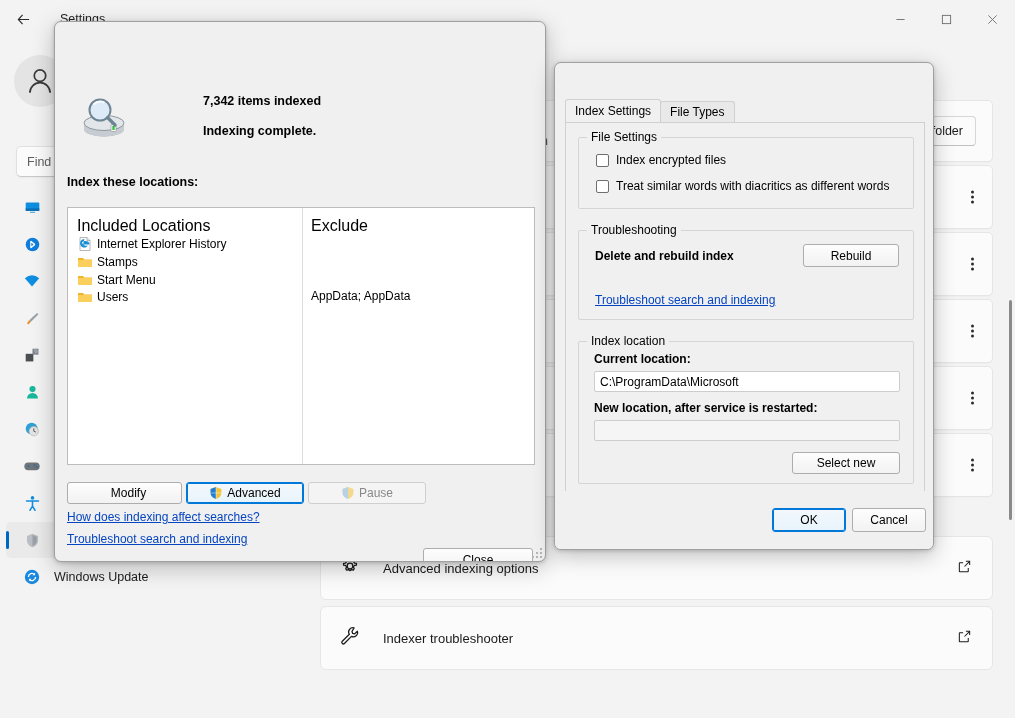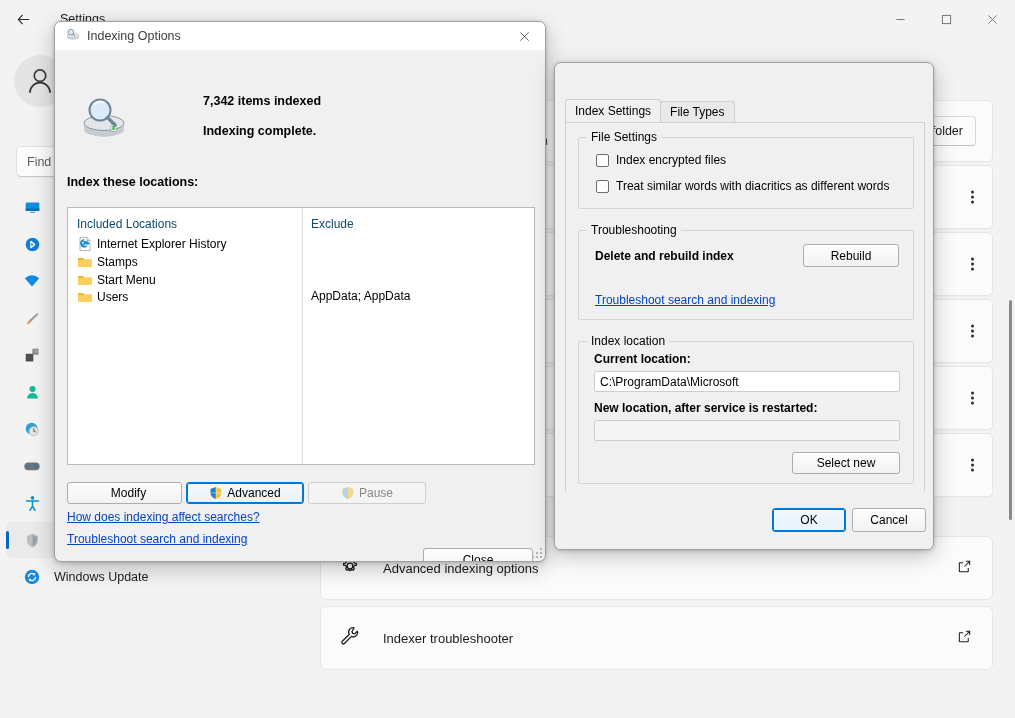--- a/index.html
+++ b/index.html
@@ -195,21 +195,21 @@
 
   
   #indexing-dialog { left: 54px; top: 21px; width: 492px; height: 541px; }
   #io-listbox {
     position: absolute; left: 12px; top: 156px; width: 468px; height: 258px;
     background: #fff; border: 1px solid #bcbcbc;
   }
   #io-col-divider {
     position: absolute; left: 234px; top: 0; bottom: 0; width: 1px; background: #dcdcdc;
   }
-  .lb-head { position: absolute; top: 9px; font-size: 12px; color: #0c4a6e; }
+  .lb-head { position: absolute; top: 9px; font-size: 16px; color: #000000; }
   .lb-row { position: absolute; display: flex; align-items: center; font-size: 12px; }
   .lb-row .ic { width: 16px; height: 16px; margin-right: 4px; flex: 0 0 16px; }
   #resize-grip {
     position: absolute; right: 3px; bottom: 3px; width: 12px; height: 12px;
   }
   #resize-grip i {
     position: absolute; width: 2px; height: 2px; background: #b5b5b5; display: block;
   }
 
   
@@ -479,37 +479,20 @@
 
     </div>
 
     <div class="faded-text" style="position:absolute; left:246px; top:96px;">wh</div>
     <div class="faded-text" style="position:absolute; left:246px; top:384px;">ge</div>
   </div>
 </div>
 
 <div class="win32" id="indexing-dialog">
 
-  <div class="w32-title">
-    <span>
-      <svg width="15" height="15" viewBox="0 0 16 16">
-        <ellipse cx="8.5" cy="10.6" rx="6.2" ry="2.6" fill="#b9c0c6"></ellipse>
-        <path d="M2.3 9 h12.4 v1.6 a6.2 2.6 0 0 1 -12.4 0 z" fill="#cfd5da"></path>
-        <ellipse cx="8.5" cy="9" rx="6.2" ry="2.6" fill="#e3e7ea" stroke="#9aa3ab" stroke-width="0.5"></ellipse>
-        <circle cx="6.2" cy="5.4" r="3.0" fill="#dbeaf5" stroke="#7d909e" stroke-width="0.9"></circle>
-        <path d="M8.3 7.5 L10.6 9.8" stroke="#7d909e" stroke-width="1.2"></path>
-      </svg>
-    </span>
-    <span class="ttl">Indexing Options</span>
-    <div class="w32-close">
-      <svg width="11" height="11" viewBox="0 0 12 12">
-        <path d="M1.5 1.5 L10.5 10.5 M10.5 1.5 L1.5 10.5" stroke="currentColor" stroke-width="1"></path>
-      </svg>
-    </div>
-  </div>
 
   <div class="w32-body">
 
     <div style="position:absolute; left:23px; top:40px;">
       <svg width="52" height="52" viewBox="0 0 52 52">
         <ellipse cx="26" cy="38" rx="20" ry="7.5" fill="#a9b1b8"></ellipse>
         <path d="M6 32 h40 v6 a20 7.5 0 0 1 -40 0 z" fill="#c6ccd1"></path>
         <ellipse cx="26" cy="32" rx="20" ry="7.5" fill="#e2e6e9" stroke="#8e989f" stroke-width="1"></ellipse>
         <rect x="33" y="33.5" width="5" height="7" rx="0.8" fill="#fff" stroke="#8e989f" stroke-width="0.7"></rect>
         <rect x="34.3" y="35" width="2.4" height="4" fill="#35c43a"></rect>

